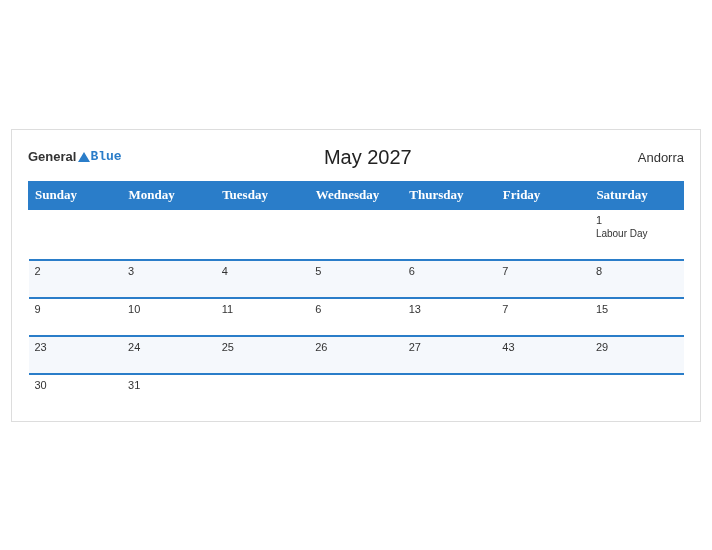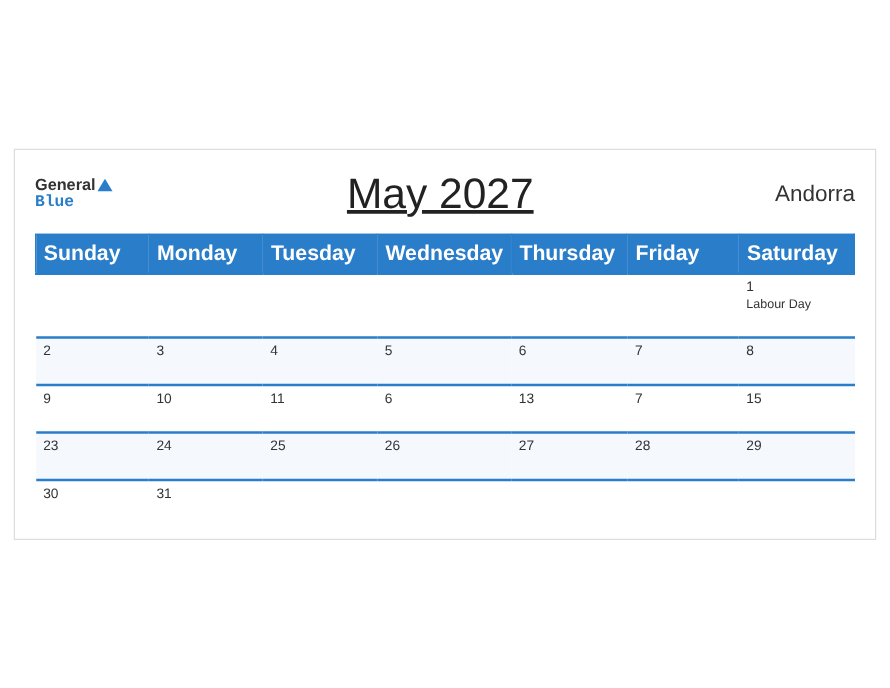--- a/index.html
+++ b/index.html
@@ -19,22 +19,23 @@
       padding: 16px 16px 10px 16px;
     }
     .header {
       display: flex;
       align-items: center;
       justify-content: space-between;
       margin-bottom: 12px;
     }
     .logo {
       display: flex;
-      flex-direction: column;
+      flex-direction: row;
       line-height: 1.1;
+      align-items: flex-end;
     }
     .logo-general {
       font-size: 13px;
       font-weight: bold;
       color: #333;
     }
     .logo-blue {
       font-size: 13px;
       font-weight: bold;
       color: #2a7dc9;
@@ -44,45 +45,45 @@
       display: inline-block;
       width: 0;
       height: 0;
       border-left: 6px solid transparent;
       border-right: 6px solid transparent;
       border-bottom: 10px solid #2a7dc9;
       margin-left: 2px;
       vertical-align: middle;
     }
     .title {
-      font-size: 34px;
+      font-size: 20px;
       font-weight: normal;
       color: #222;
       text-align: center;
       flex: 1;
-      text-decoration: underline;
     }
     .country {
-      font-size: 18px;
+      font-size: 13px;
       color: #333;
       text-align: right;
       min-width: 70px;
     }
     .calendar-table {
       width: 100%;
       border-collapse: collapse;
     }
     .calendar-table thead tr th {
       background-color: #2a7dc9;
       color: #fff;
-      font-size: 17px;
+      font-size: 13px;
       font-weight: bold;
       text-align: left;
       padding: 5px 6px;
       border: 1px solid #2a7dc9;
+      font-family: Liberation Serif, serif;
     }
     .calendar-table tbody tr td {
       border-top: 2px solid #2a7dc9;
       border-left: none;
       border-right: none;
       border-bottom: none;
       vertical-align: top;
       padding: 4px 6px 20px 6px;
       font-size: 11px;
       color: #333;
@@ -200,21 +201,21 @@
           <td>
             <span class="day-number">25</span>
           </td>
           <td>
             <span class="day-number">26</span>
           </td>
           <td>
             <span class="day-number">27</span>
           </td>
           <td>
-            <span class="day-number">28</span>
+            <span class="day-number">43</span>
           </td>
           <td>
             <span class="day-number">29</span>
           </td>
         </tr>
         <tr>
           <td>
             <span class="day-number">30</span>
           </td>
           <td>

